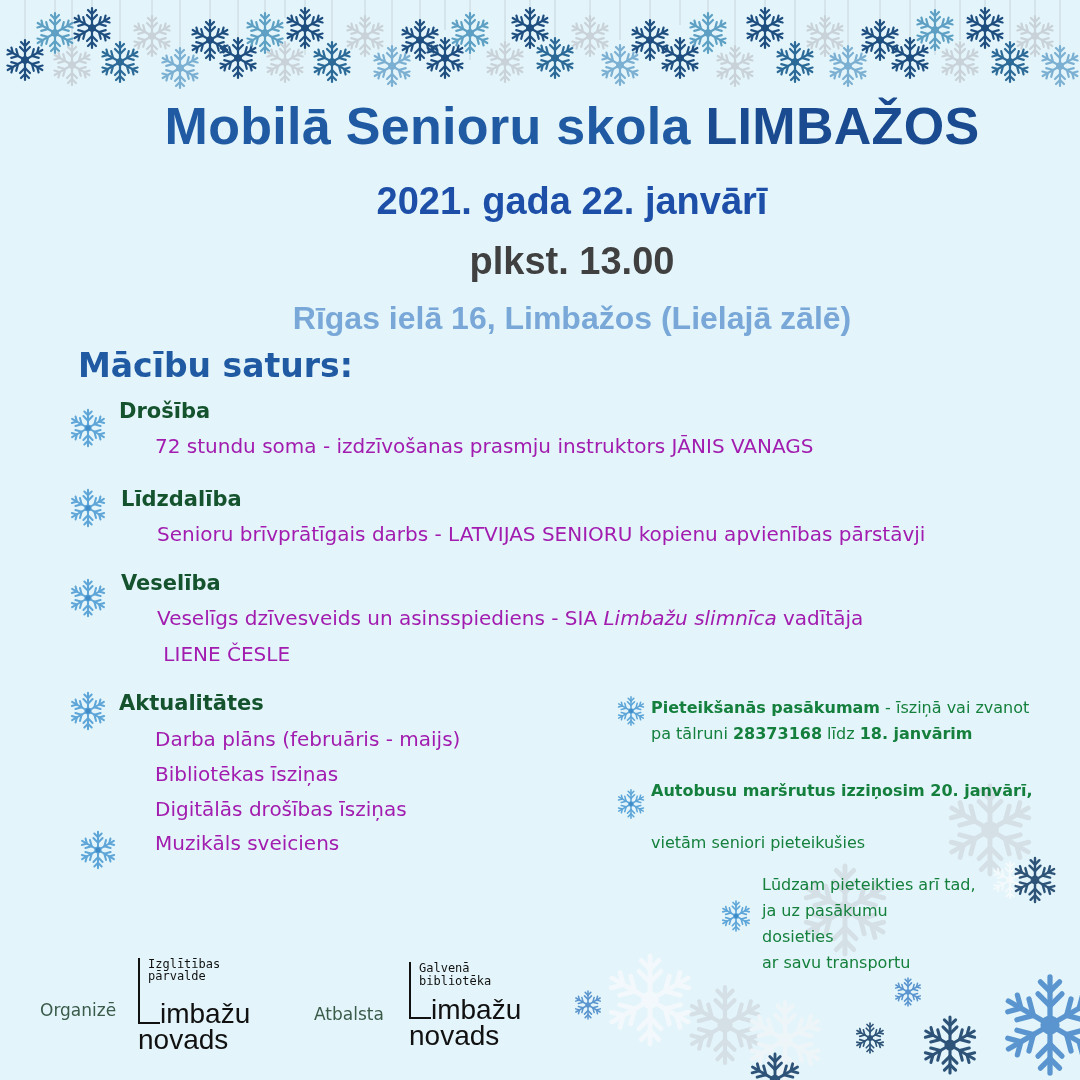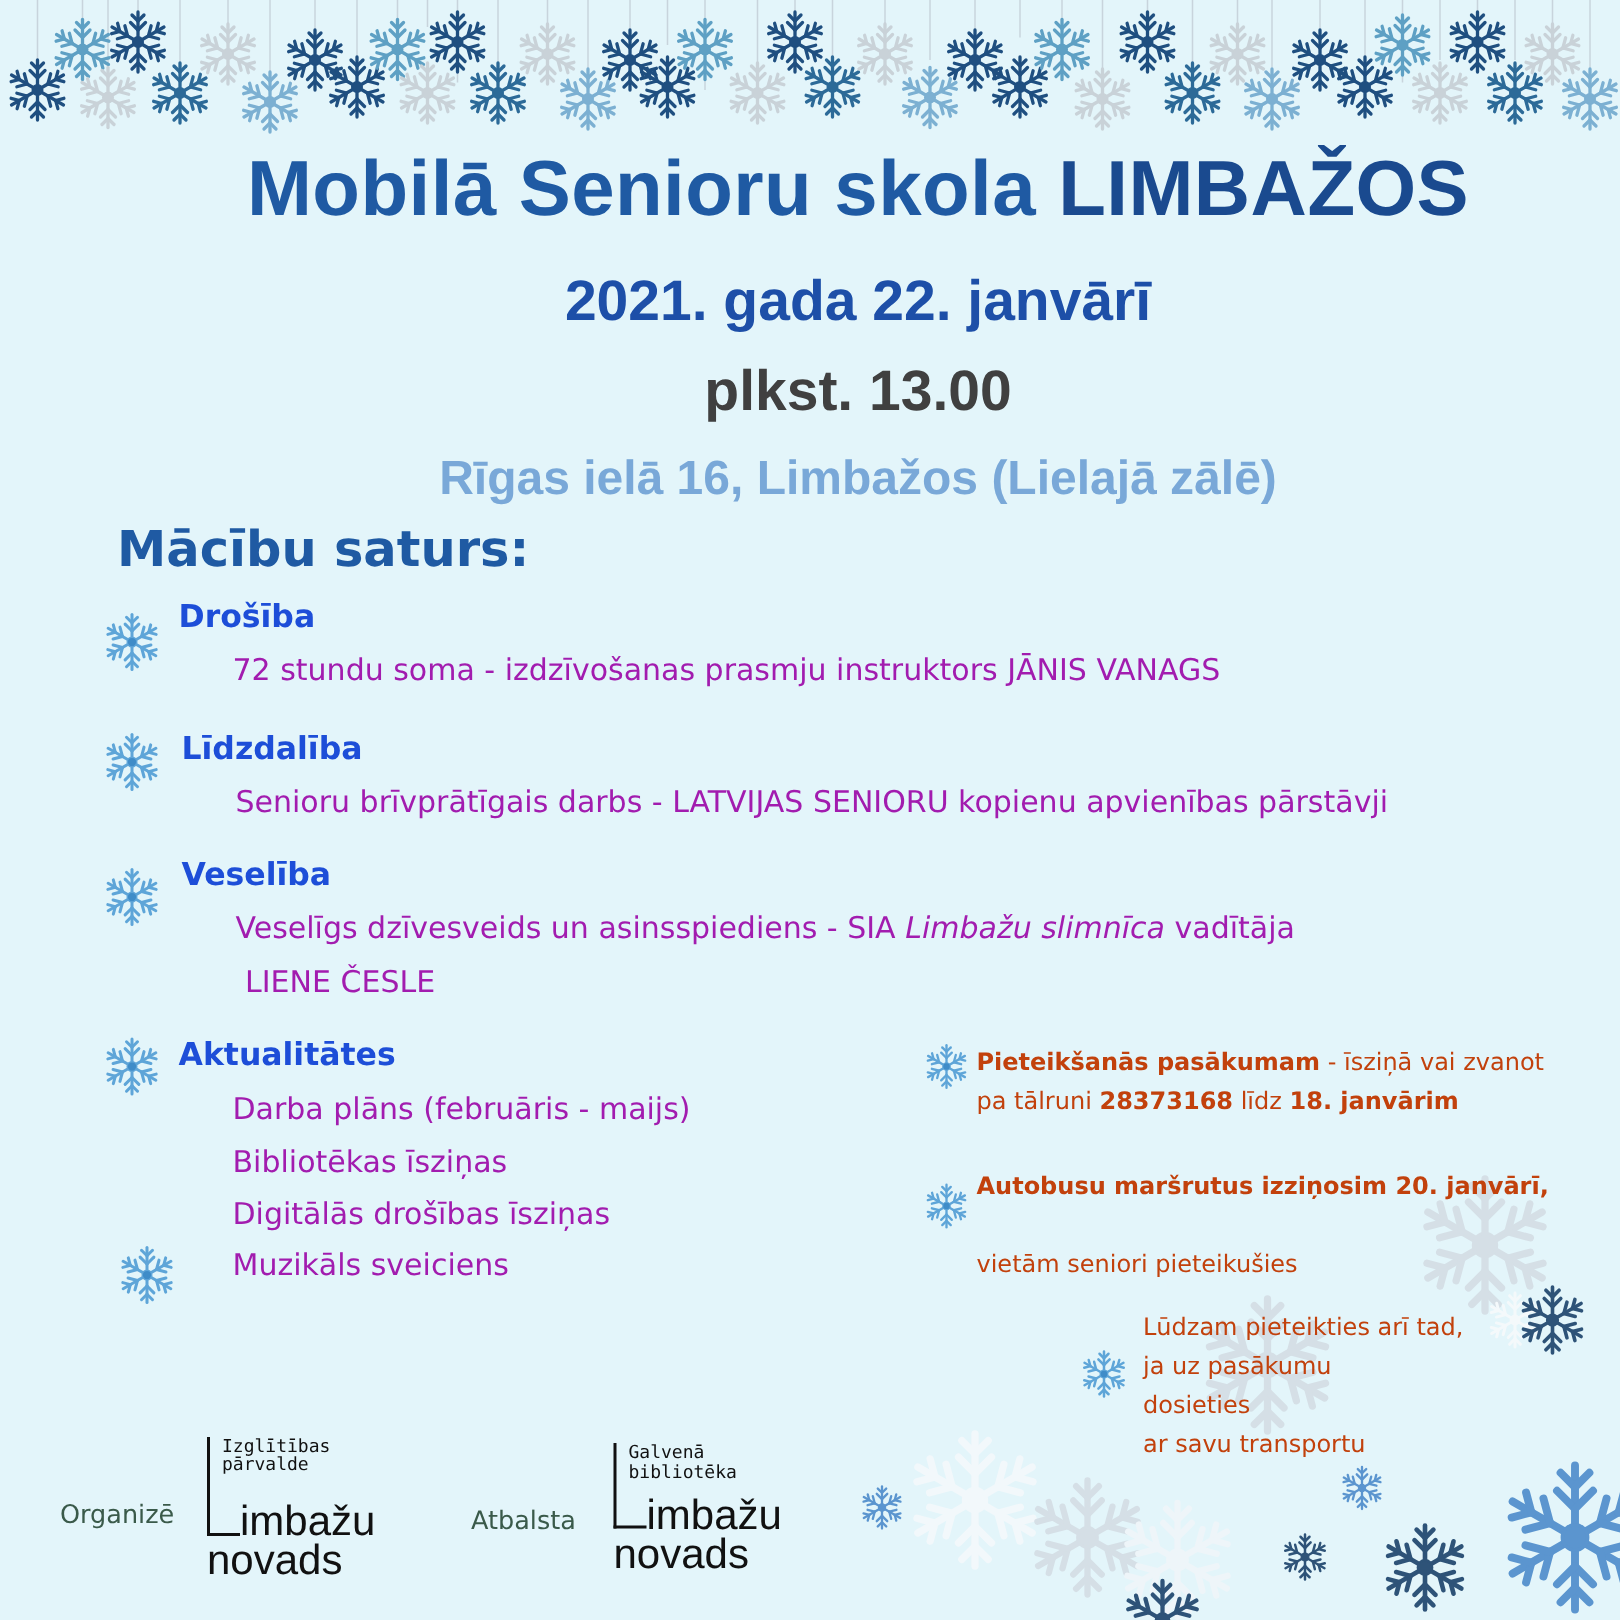--- a/index.html
+++ b/index.html
@@ -23,26 +23,26 @@
   .t3 { top: 240px; font-size: 38px; color: #404040; }
   .t4 { top: 300px; font-size: 32px; color: #79a8d8; }
   .section-h {
     position: absolute; left: 42px; top: 346px;
     font-family: "DejaVu Sans", sans-serif; font-weight: 700;
     font-size: 33px; color: #1f5aa3; margin-left: 36px;
   }
   .item { position: absolute; left: 0; }
   .item .flake { position: absolute; width: 44px; height: 44px; }
   .item .head {
-    position: absolute; font-weight: 700; font-size: 21px; color: #1d4ed8; white-space: nowrap;
+    position: absolute; font-weight: 700; font-size: 21px; color: #14532d; white-space: nowrap;
   }
   .item .line {
     position: absolute; font-size: 20px; color: #a21caf; white-space: nowrap; margin-left: 36px;
   }
-  .side { position: absolute; font-size: 16px; color: #c2410c; white-space: nowrap; line-height: 26px; }
+  .side { position: absolute; font-size: 16px; color: #15803d; white-space: nowrap; line-height: 26px; }
   .side b { font-weight: 700; }
   .logo { position: absolute; }
   .logo .bar { position: absolute; background: #111; }
   .logo .small { position: absolute; font-family: "DejaVu Sans Mono", monospace; font-size: 12px; line-height: 13px; color: #111; }
   .logo .big { position: absolute; font-family: "Liberation Sans", sans-serif; font-size: 28px; line-height: 28px; color: #111; }
   .label-org { position: absolute; font-size: 17px; color: #3a5a4a; }
   .deco { position: absolute; }
 </style>
 </head>
 <body>

